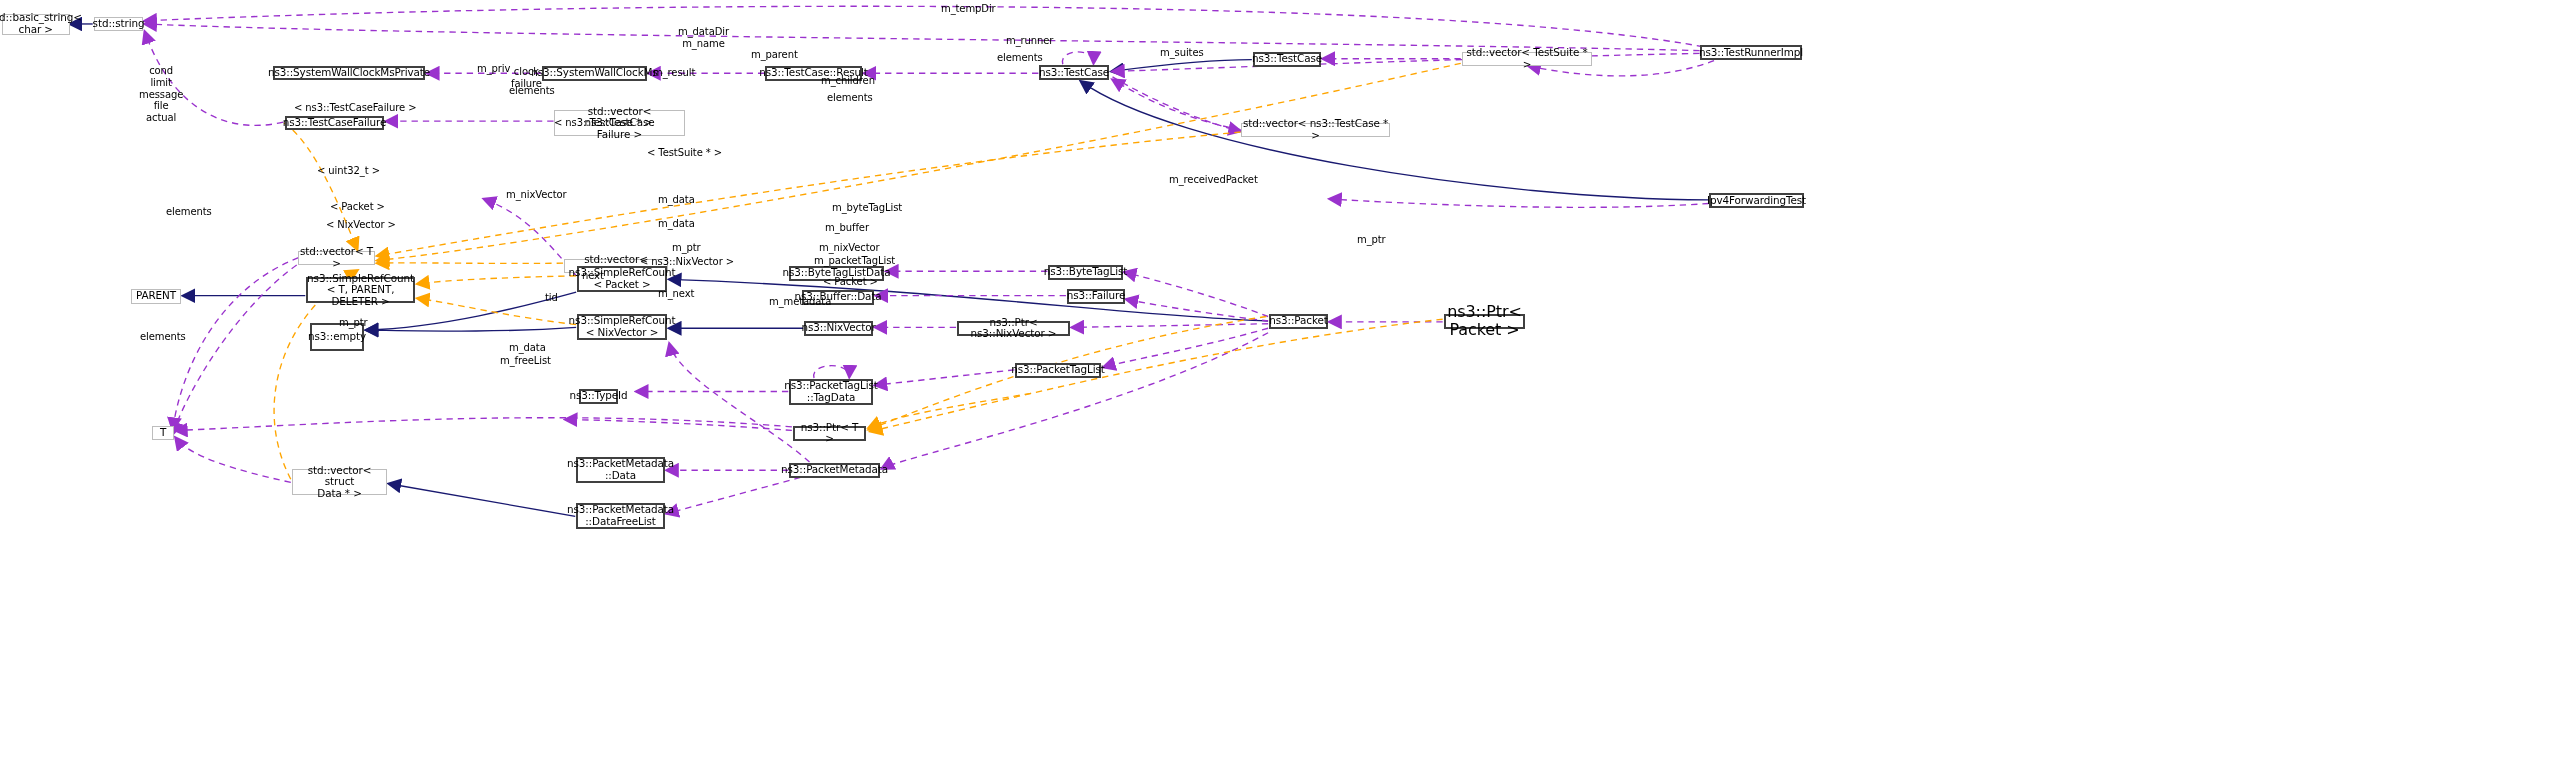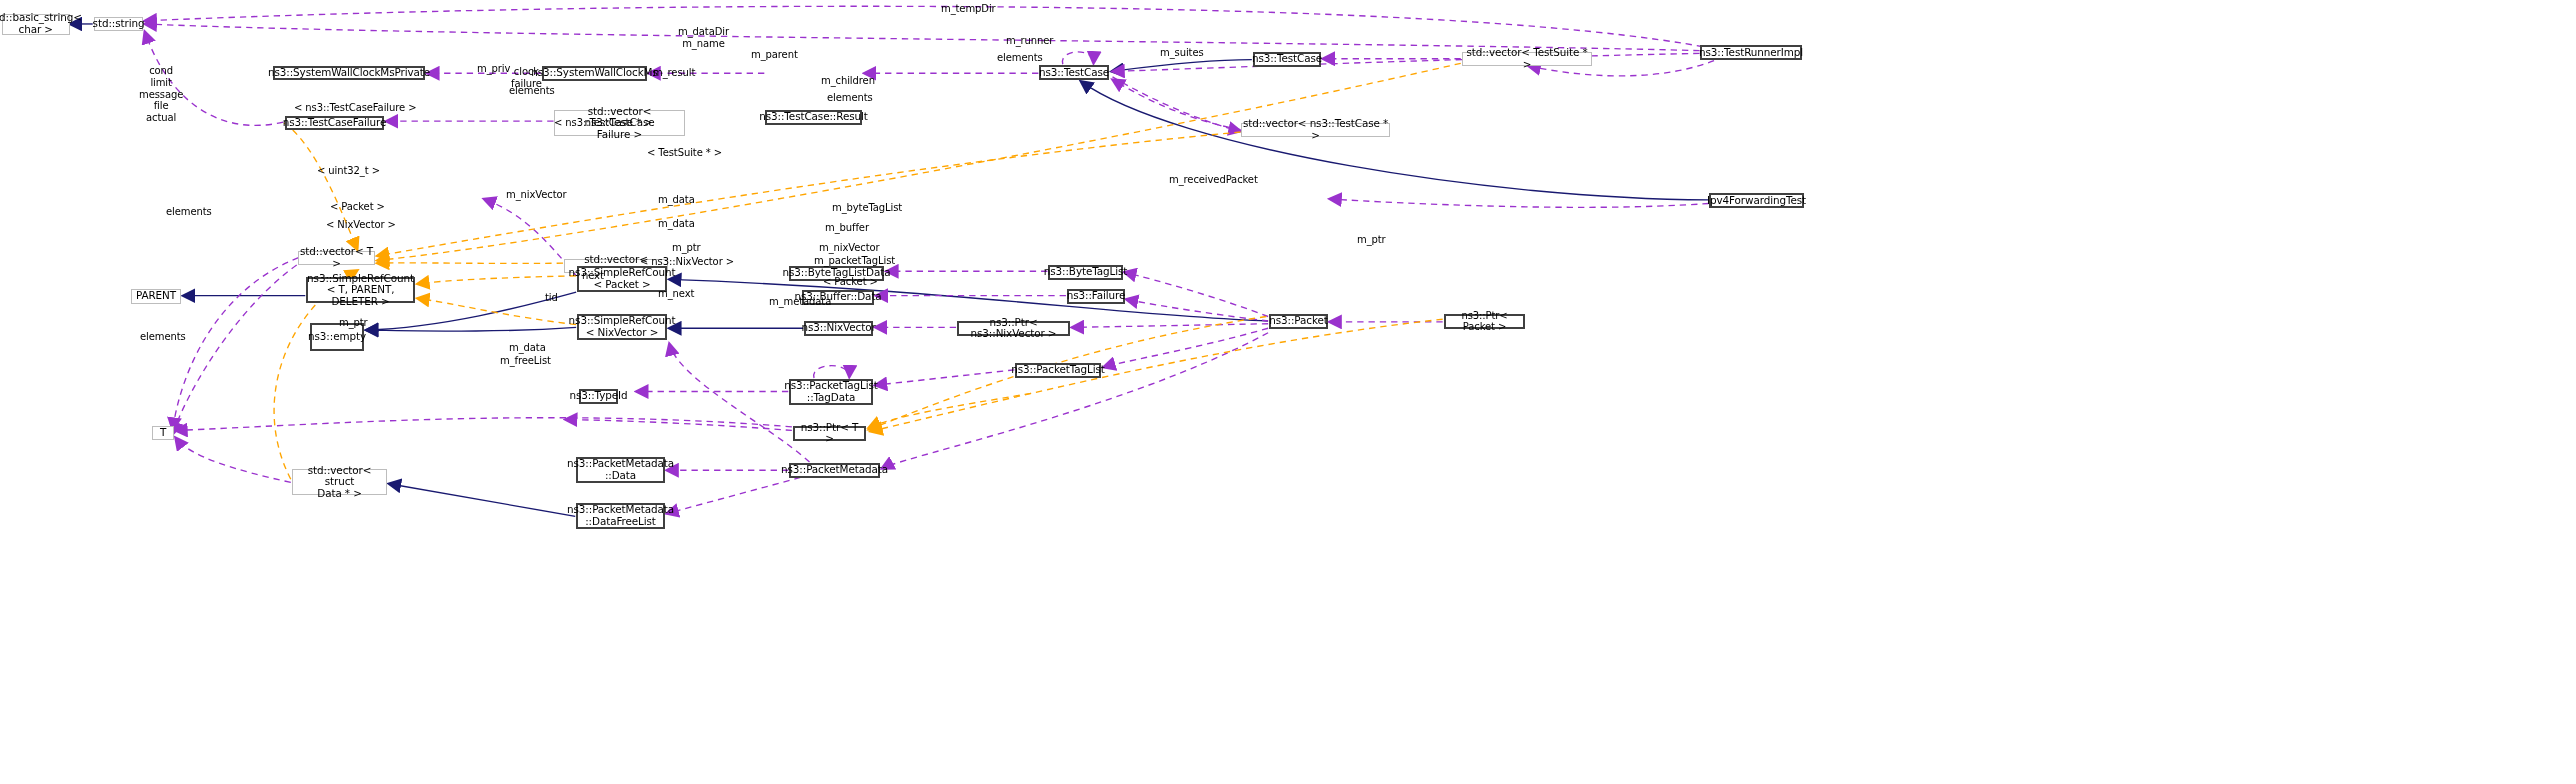--- a/index.html
+++ b/index.html
@@ -116,21 +116,21 @@
       <path d="M3190,706 C2700,760 2200,890 1925,954" stroke="#ffa500" marker-end="url(#ahOrange)"></path>
     </g>
   </svg>
 
   <div id="nodes">
       <div class="node thin" style="left: 1.8px; top: 13.6px; width: 68px; height: 21px; font-size: 10.4px;">std::basic_string&lt;
 char &gt;</div>
       <div class="node thin" style="left: 94px; top: 17px; width: 49px; height: 13.6px; font-size: 10.4px;">std::string</div>
       <div class="node thick" style="left: 273px; top: 66px; width: 152px; height: 14px; font-size: 10.4px;">ns3::SystemWallClockMsPrivate</div>
       <div class="node thick" style="left: 542px; top: 66px; width: 105px; height: 14.5px; font-size: 10.4px;">ns3::SystemWallClockMs</div>
-      <div class="node thick" style="left: 765px; top: 66px; width: 97px; height: 14.5px; font-size: 10.4px; margin-top: 44px;">ns3::TestCase::Result</div>
+      <div class="node thick" style="left: 765px; top: 66px; width: 97px; height: 14.5px; font-size: 10.4px;">ns3::TestCase::Result</div>
       <div class="node thick" style="left: 1039px; top: 65px; width: 70px; height: 15.4px; font-size: 10.4px;">ns3::TestCase</div>
       <div class="node thick" style="left: 1253px; top: 52px; width: 68px; height: 14.5px; font-size: 10.4px;">ns3::TestCase</div>
       <div class="node thin" style="left: 1462px; top: 52px; width: 130px; height: 13.6px; font-size: 10.4px;">std::vector&lt; TestSuite * &gt;</div>
       <div class="node thick" style="left: 1700px; top: 45px; width: 102px; height: 15px; font-size: 10.4px;">ns3::TestRunnerImpl</div>
       <div class="node thick" style="left: 285px; top: 116px; width: 99px; height: 14px; font-size: 10.4px;">ns3::TestCaseFailure</div>
       <div class="node thin" style="left: 554px; top: 110px; width: 131px; height: 26px; font-size: 10.4px;">std::vector&lt; ns3::TestCase
 Failure &gt;</div>
       <div class="node thin" style="left: 1241px; top: 123px; width: 149px; height: 13.6px; font-size: 10.4px;">std::vector&lt; ns3::TestCase * &gt;</div>
       <div class="node thick" style="left: 1709px; top: 193px; width: 95px; height: 15.4px; font-size: 10.4px;">Ipv4ForwardingTest</div>
       <div class="node thin" style="left: 298px; top: 251px; width: 77px; height: 14px; font-size: 10.4px;">std::vector&lt; T &gt;</div>
@@ -143,21 +143,21 @@
       <div class="node thick" style="left: 789px; top: 266px; width: 95px; height: 14.5px; font-size: 10.4px;">ns3::ByteTagListData</div>
       <div class="node thick" style="left: 1048px; top: 265px; width: 75px; height: 14.5px; font-size: 10.4px;">ns3::ByteTagList</div>
       <div class="node thick" style="left: 802px; top: 290px; width: 72px; height: 14.5px; font-size: 10.4px;">ns3::Buffer::Data</div>
       <div class="node thick" style="left: 1067px; top: 289px; width: 58px; height: 14.5px; font-size: 10.4px;">ns3::Failure</div>
       <div class="node thick" style="left: 310px; top: 323px; width: 54px; height: 28px; font-size: 10.4px;">ns3::empty</div>
       <div class="node thick" style="left: 577px; top: 314px; width: 90px; height: 26px; font-size: 10.4px;">ns3::SimpleRefCount
 &lt; NixVector &gt;</div>
       <div class="node thick" style="left: 804px; top: 321px; width: 69px; height: 14.5px; font-size: 10.4px;">ns3::NixVector</div>
       <div class="node thick" style="left: 957px; top: 321px; width: 113px; height: 14.5px; font-size: 10.4px;">ns3::Ptr&lt; ns3::NixVector &gt;</div>
       <div class="node thick" style="left: 1269px; top: 314px; width: 59px; height: 14.5px; font-size: 10.4px;">ns3::Packet</div>
-      <div class="node thick" style="left: 1444px; top: 314px; width: 81px; height: 14.5px; font-size: 10px;">ns3::Ptr&lt; Packet &gt;</div>
+      <div class="node thick" style="left: 1444px; top: 314px; width: 81px; height: 14.5px; font-size: 16px;">ns3::Ptr&lt; Packet &gt;</div>
       <div class="node thick" style="left: 1015px; top: 363px; width: 86px; height: 14.5px; font-size: 10.4px;">ns3::PacketTagList</div>
       <div class="node thick" style="left: 579px; top: 389px; width: 39px; height: 14.5px; font-size: 10.4px;">ns3::TypeId</div>
       <div class="node thick" style="left: 789px; top: 379px; width: 84px; height: 26px; font-size: 10.4px;">ns3::PacketTagList
 ::TagData</div>
       <div class="node thin" style="left: 152px; top: 426px; width: 22px; height: 14px; font-size: 10.4px;">T</div>
       <div class="node thick" style="left: 793px; top: 426px; width: 73px; height: 14.5px; font-size: 10.4px;">ns3::Ptr&lt; T &gt;</div>
       <div class="node thick" style="left: 576px; top: 457px; width: 89px; height: 26px; font-size: 10.4px;">ns3::PacketMetadata
 ::Data</div>
       <div class="node thick" style="left: 789px; top: 463px; width: 91px; height: 14.5px; font-size: 10.4px;">ns3::PacketMetadata</div>
       <div class="node thin" style="left: 292px; top: 469px; width: 95px; height: 26px; font-size: 10.4px;">std::vector&lt; struct

